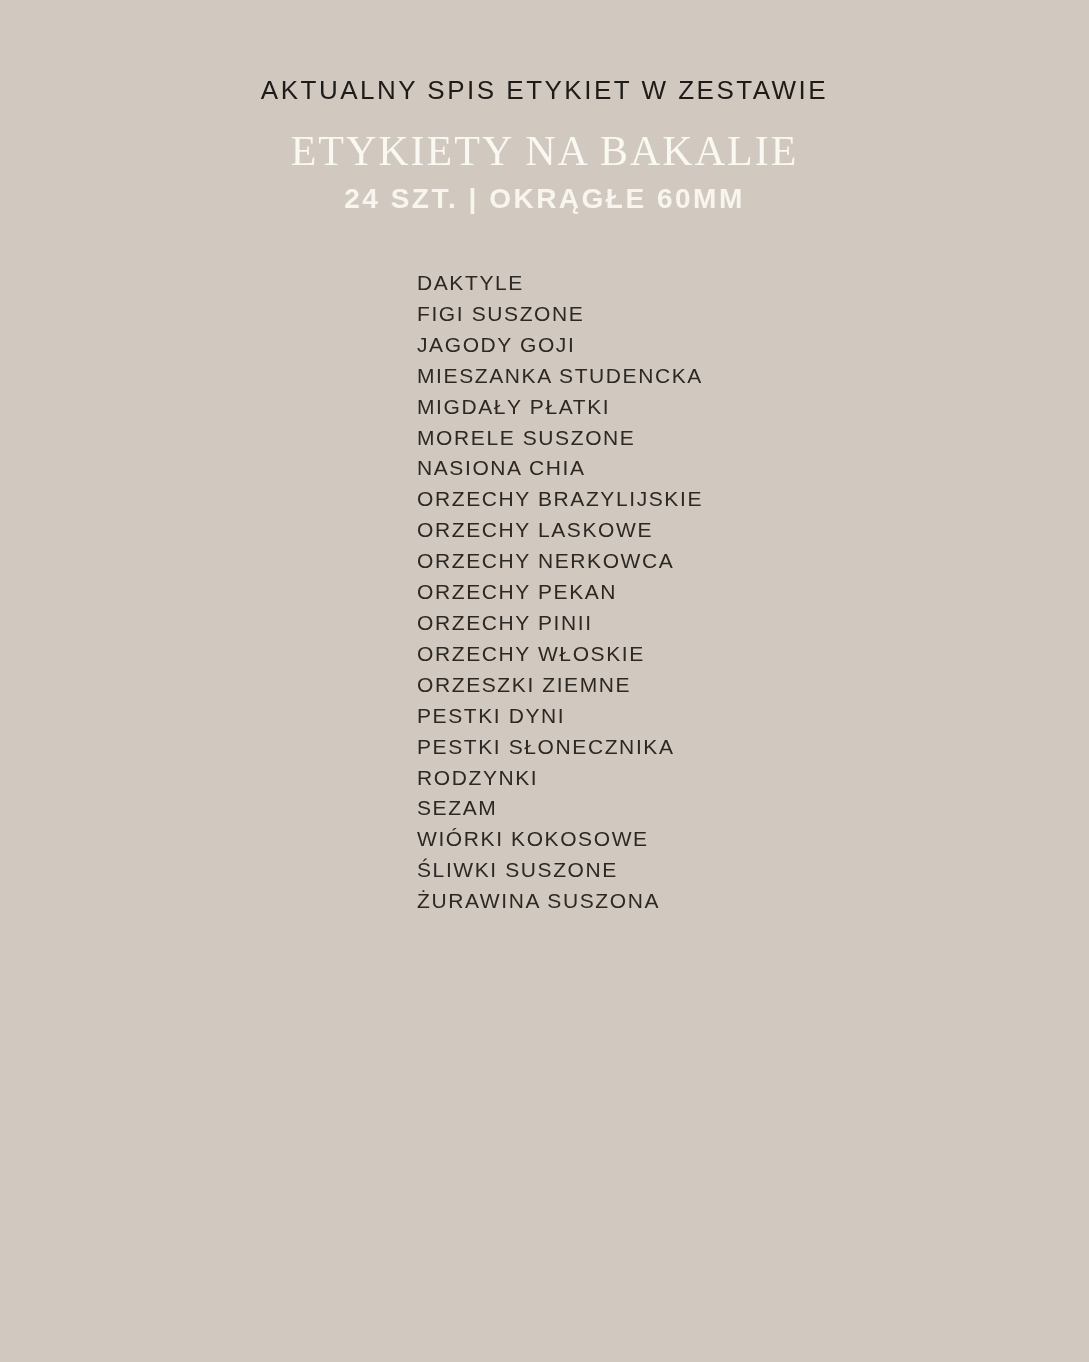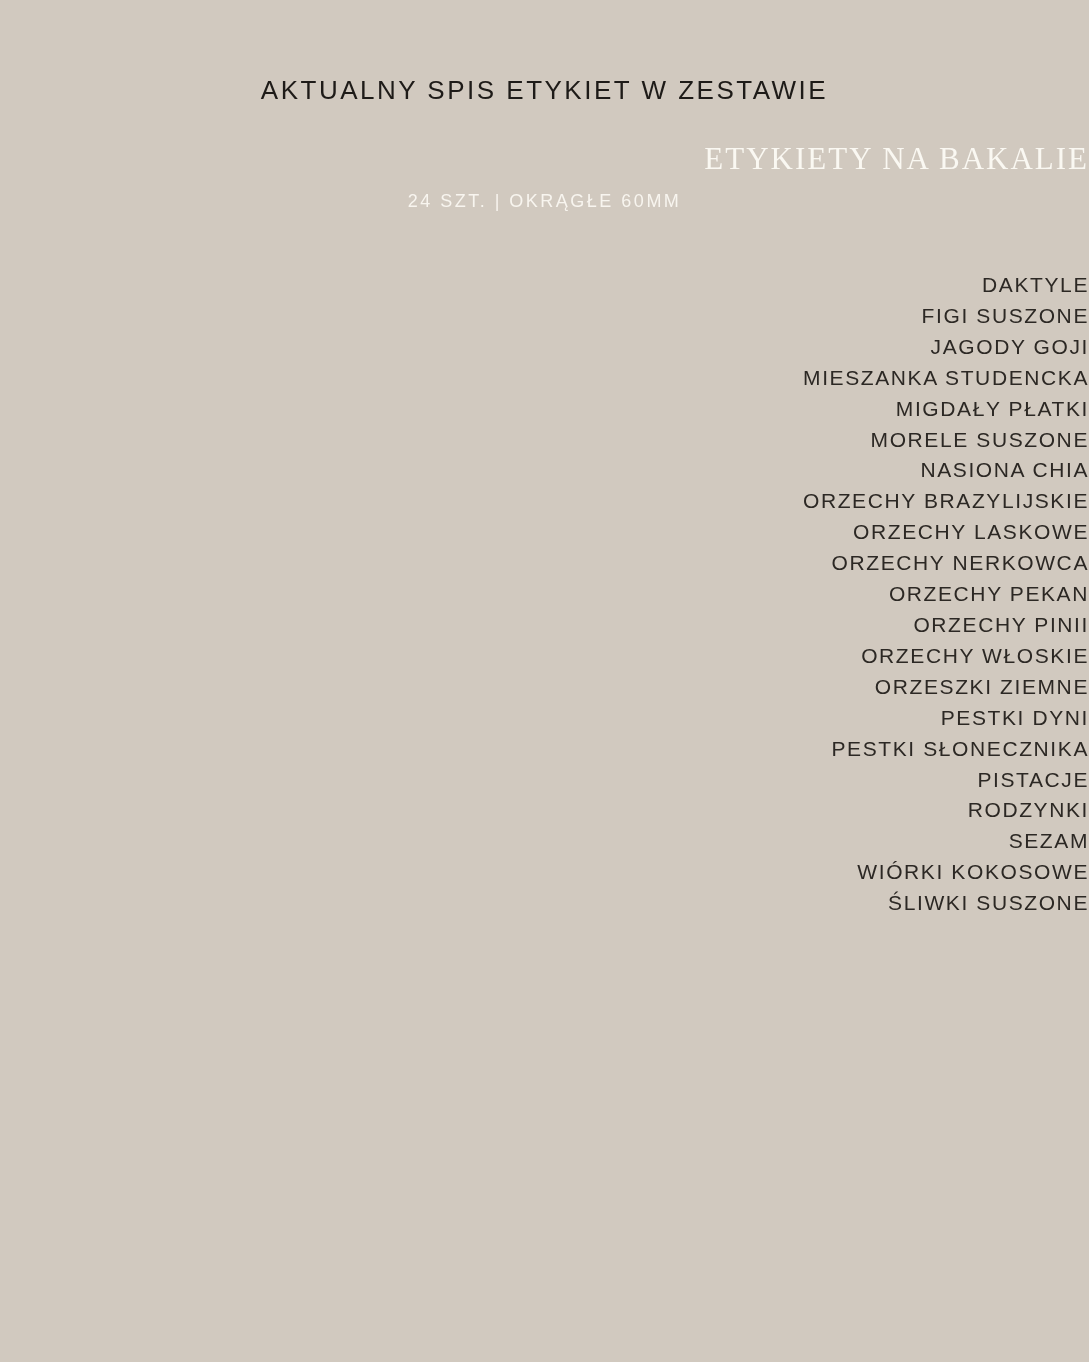--- a/index.html
+++ b/index.html
@@ -23,41 +23,40 @@
     text-align: center;
   }
   .kicker {
     font-size: 26px;
     font-weight: 300;
     letter-spacing: 2.5px;
     line-height: 32px;
     color: var(--kicker);
   }
   .title {
-    margin-top: 28px;
+    margin-top: 20px;
     font-family: "Liberation Serif", "DejaVu Serif", serif;
-    font-size: 31px;
+    font-size: 42px;
     font-weight: 400;
     letter-spacing: 2px;
     line-height: 50px;
     color: var(--title);
-    text-align: right;
   }
   .subtitle {
-    margin-top: 3px;
-    font-size: 18px;
-    font-weight: 400;
+    margin-top: 9px;
+    font-size: 28px;
+    font-weight: 700;
     letter-spacing: 2.5px;
     line-height: 28px;
     color: var(--subtitle);
   }
   .label-list {
     margin-top: 55px;
     list-style: none;
-    text-align: right;
+    text-align: left;
     padding-left: 417px;
   }
   .label-list li {
     font-size: 21px;
     font-weight: 300;
     letter-spacing: 1.6px;
     line-height: 30.9px;
     color: var(--list);
     white-space: nowrap;
   }
@@ -79,19 +78,19 @@
       <li>NASIONA CHIA</li>
       <li>ORZECHY BRAZYLIJSKIE</li>
       <li>ORZECHY LASKOWE</li>
       <li>ORZECHY NERKOWCA</li>
       <li>ORZECHY PEKAN</li>
       <li>ORZECHY PINII</li>
       <li>ORZECHY WŁOSKIE</li>
       <li>ORZESZKI ZIEMNE</li>
       <li>PESTKI DYNI</li>
       <li>PESTKI SŁONECZNIKA</li>
-      <li>PISTACJE</li>
       <li>RODZYNKI</li>
       <li>SEZAM</li>
       <li>WIÓRKI KOKOSOWE</li>
       <li>ŚLIWKI SUSZONE</li>
+      <li>ŻURAWINA SUSZONA</li>
     </ul>
 </main>
 
 </body></html>

